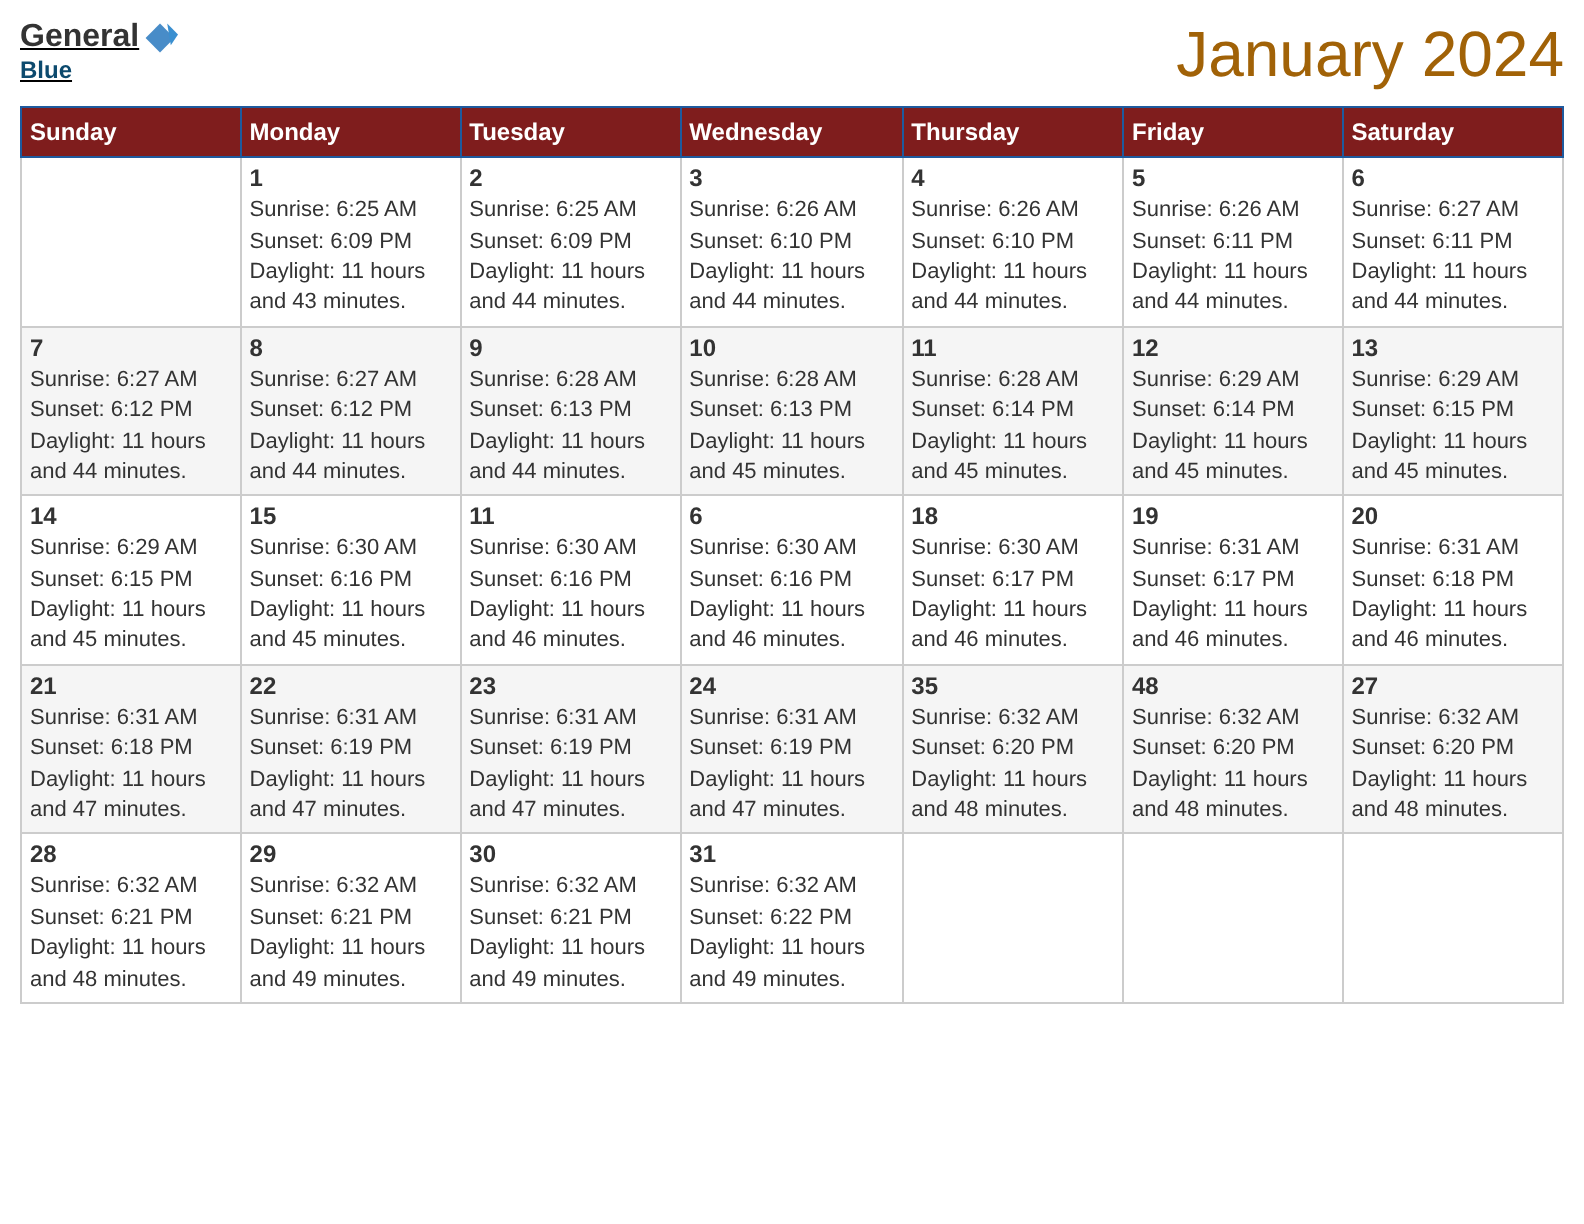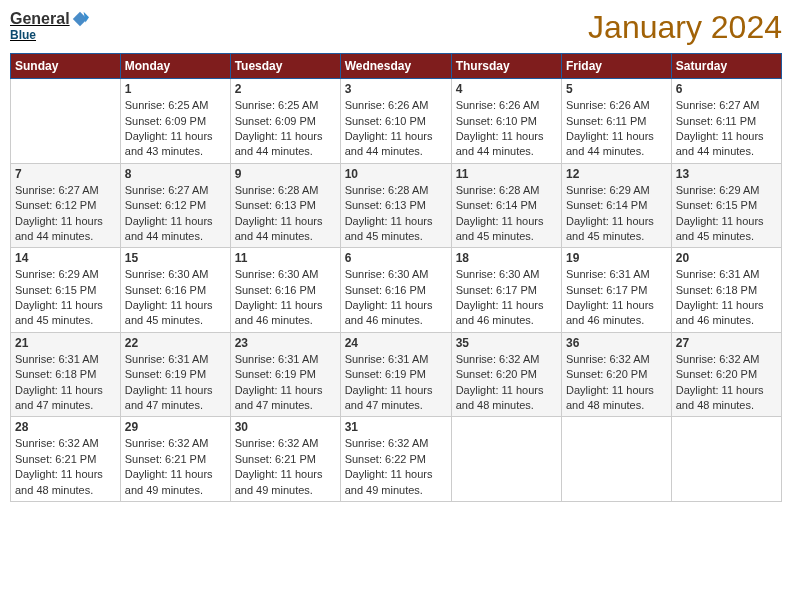--- a/index.html
+++ b/index.html
@@ -226,21 +226,21 @@
           </td>
           <td>
             <span class="day-number">24</span>
             <div class="day-info">Sunrise: 6:31 AM<br>Sunset: 6:19 PM<br>Daylight: 11 hours and 47 minutes.</div>
           </td>
           <td>
             <span class="day-number">35</span>
             <div class="day-info">Sunrise: 6:32 AM<br>Sunset: 6:20 PM<br>Daylight: 11 hours and 48 minutes.</div>
           </td>
           <td>
-            <span class="day-number">36</span>
+            <span class="day-number">48</span>
             <div class="day-info">Sunrise: 6:32 AM<br>Sunset: 6:20 PM<br>Daylight: 11 hours and 48 minutes.</div>
           </td>
           <td>
             <span class="day-number">27</span>
             <div class="day-info">Sunrise: 6:32 AM<br>Sunset: 6:20 PM<br>Daylight: 11 hours and 48 minutes.</div>
           </td>
         </tr>
         <tr>
           <td>
             <span class="day-number">28</span>

